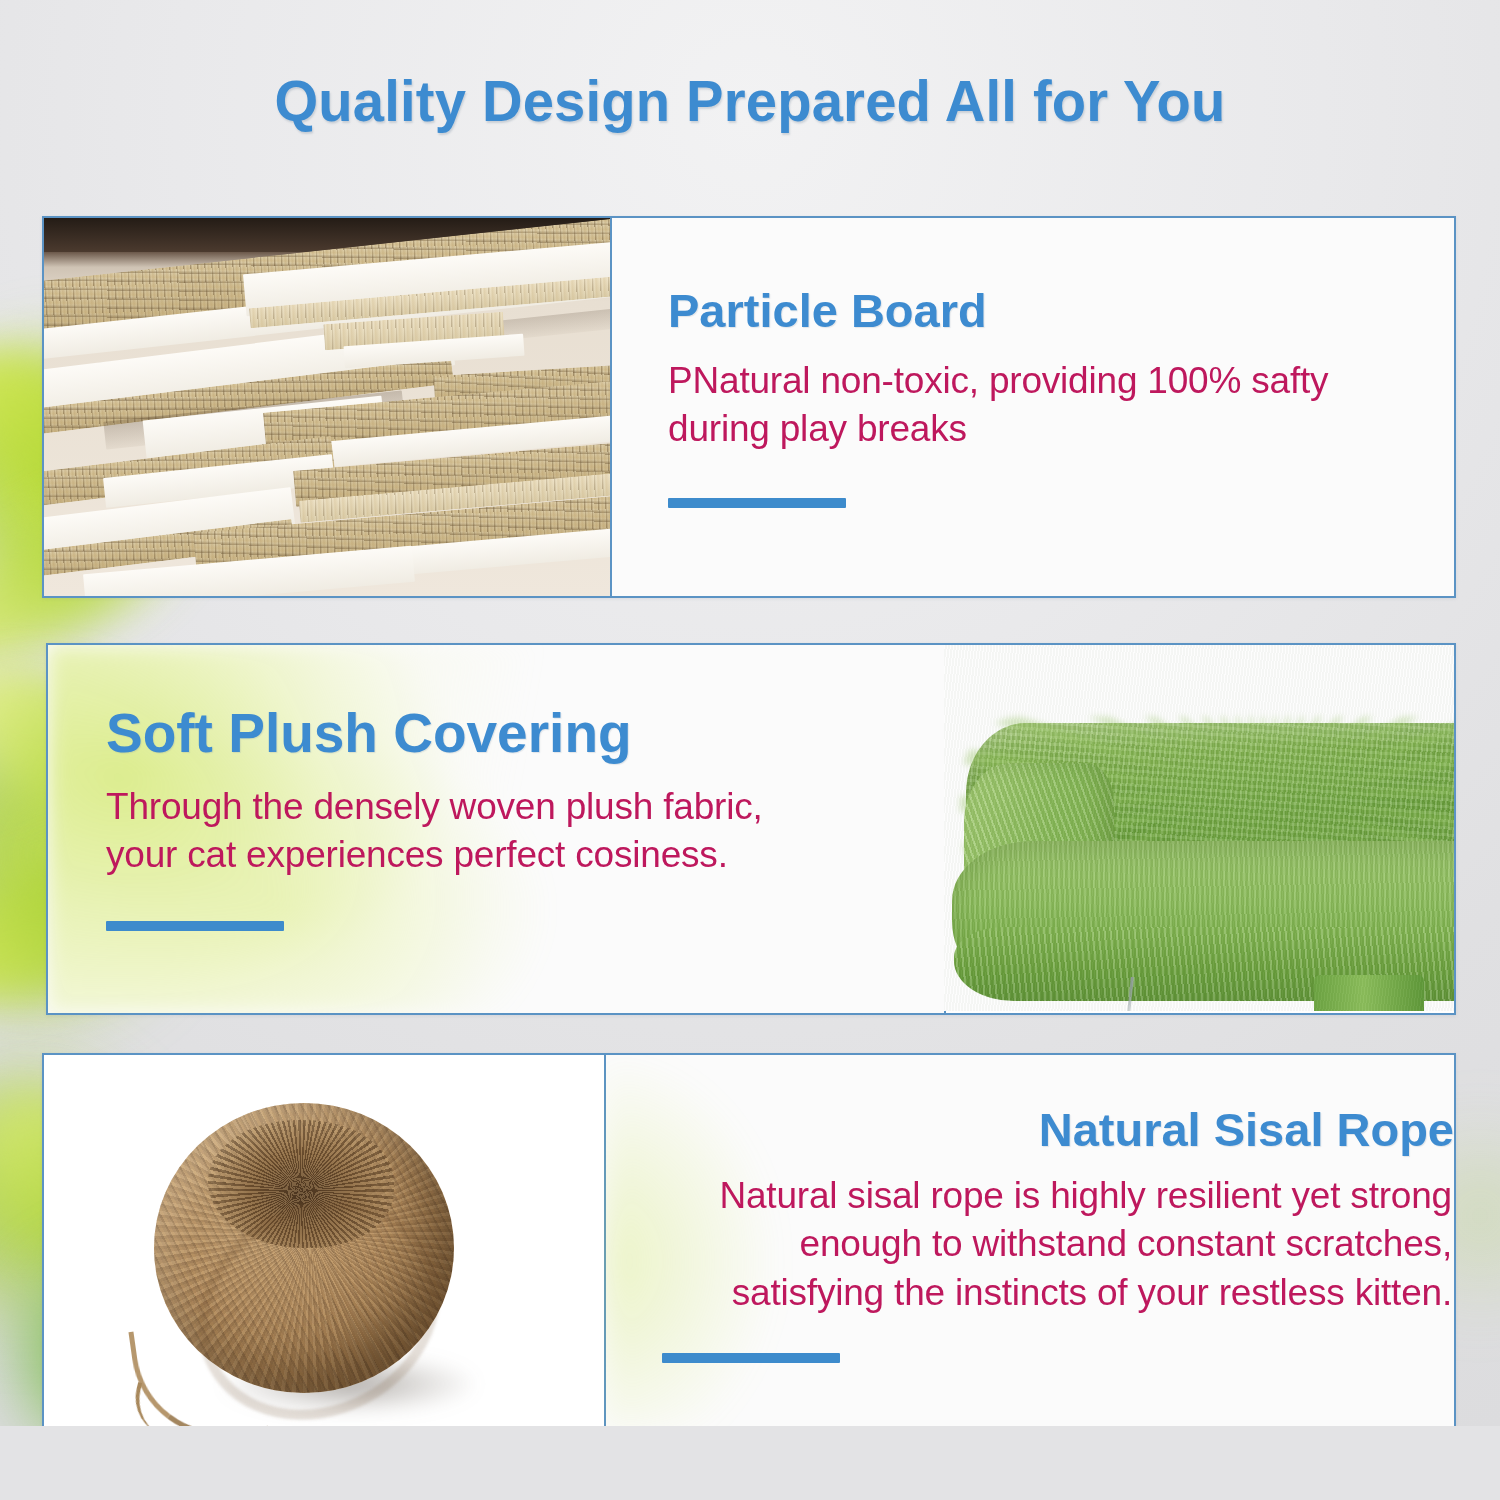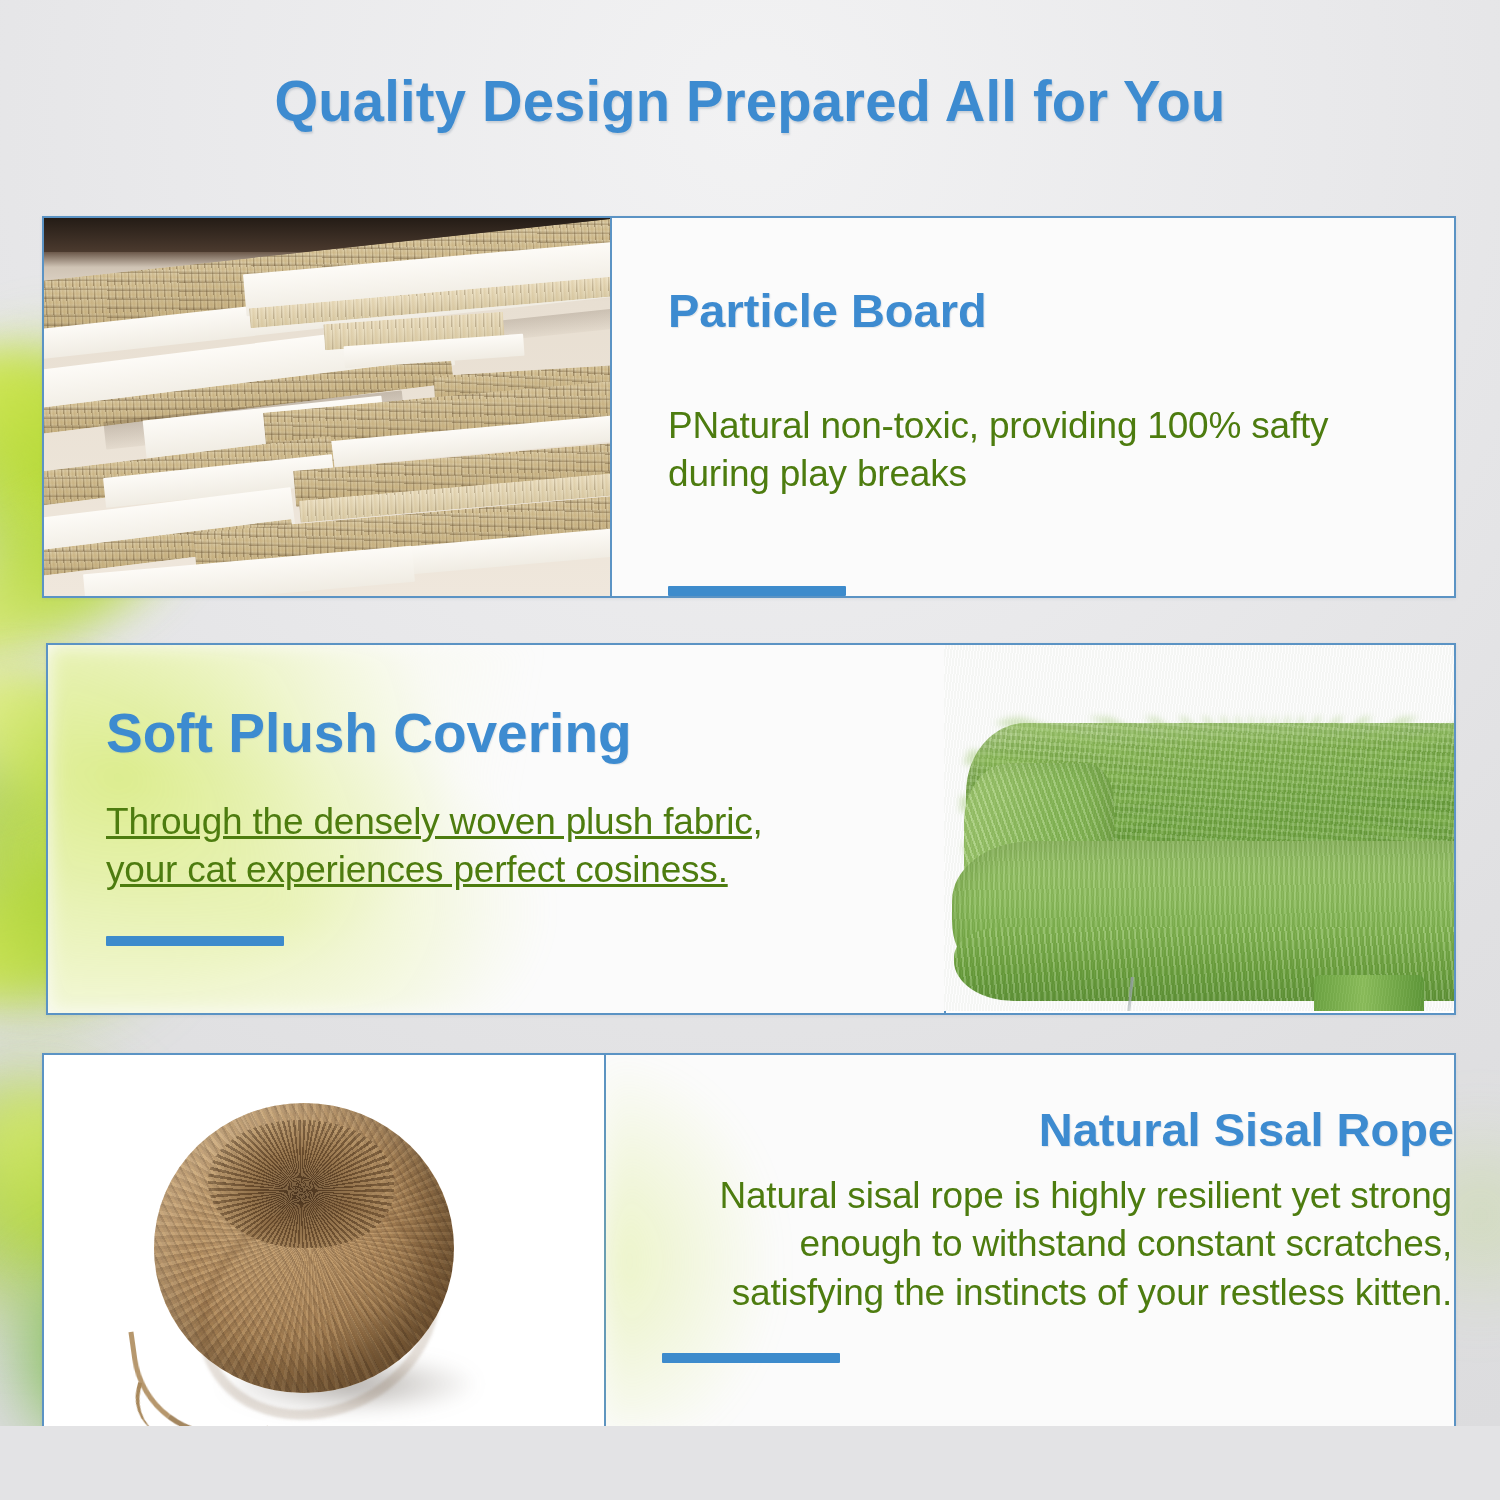--- a/index.html
+++ b/index.html
@@ -109,35 +109,35 @@
     background:#fbfbfb;display:flex;flex-direction:column;justify-content:flex-start;}
 
   .divider-v{position:absolute;top:0;bottom:0;width:2px;background:#5b93c4;}
 
   .heading{
     color:#3d8bd0;font-weight:bold;line-height:1.05;
     text-shadow:1px 1px 1px rgba(130,150,170,.22);
     white-space:nowrap;
   }
   .body{
-    color:#4d7c0f;line-height:1.30;font-weight:400;
+    color:#be185d;line-height:1.30;font-weight:400;
     letter-spacing:-.2px;
   }
   .bar{background:#3d8bcc;height:10px;border-radius:1px;}
 
   
-  .card-1 .txtpane{padding:68px 0 0 58px;justify-content:space-between;}
+  .card-1 .txtpane{padding:68px 0 0 58px;}
   .card-1 .heading{font-size:47px;}
   .card-1 .body{font-size:37px;margin-top:22px;max-width:740px;}
   .card-1 .bar{width:178px;margin-top:44px;}
 
   
   .card-2 .txtpane{padding:60px 0 0 58px;}
   .card-2 .heading{font-size:55px;}
-  .card-2 .body{font-size:37px;margin-top:35px;max-width:700px;text-decoration:underline;}
+  .card-2 .body{font-size:37px;margin-top:20px;max-width:700px;}
   .card-2 .bar{width:178px;margin-top:42px;}
 
   
   .card-3 .txtpane{padding:50px 0 0 58px;text-align:right;}
   .card-3 .heading{font-size:47px;}
   .card-3 .body{font-size:37px;margin-top:18px;max-width:790px;}
   .card-3 .bar{width:178px;margin-top:36px;}
 
   
   .card-2 .wash{

